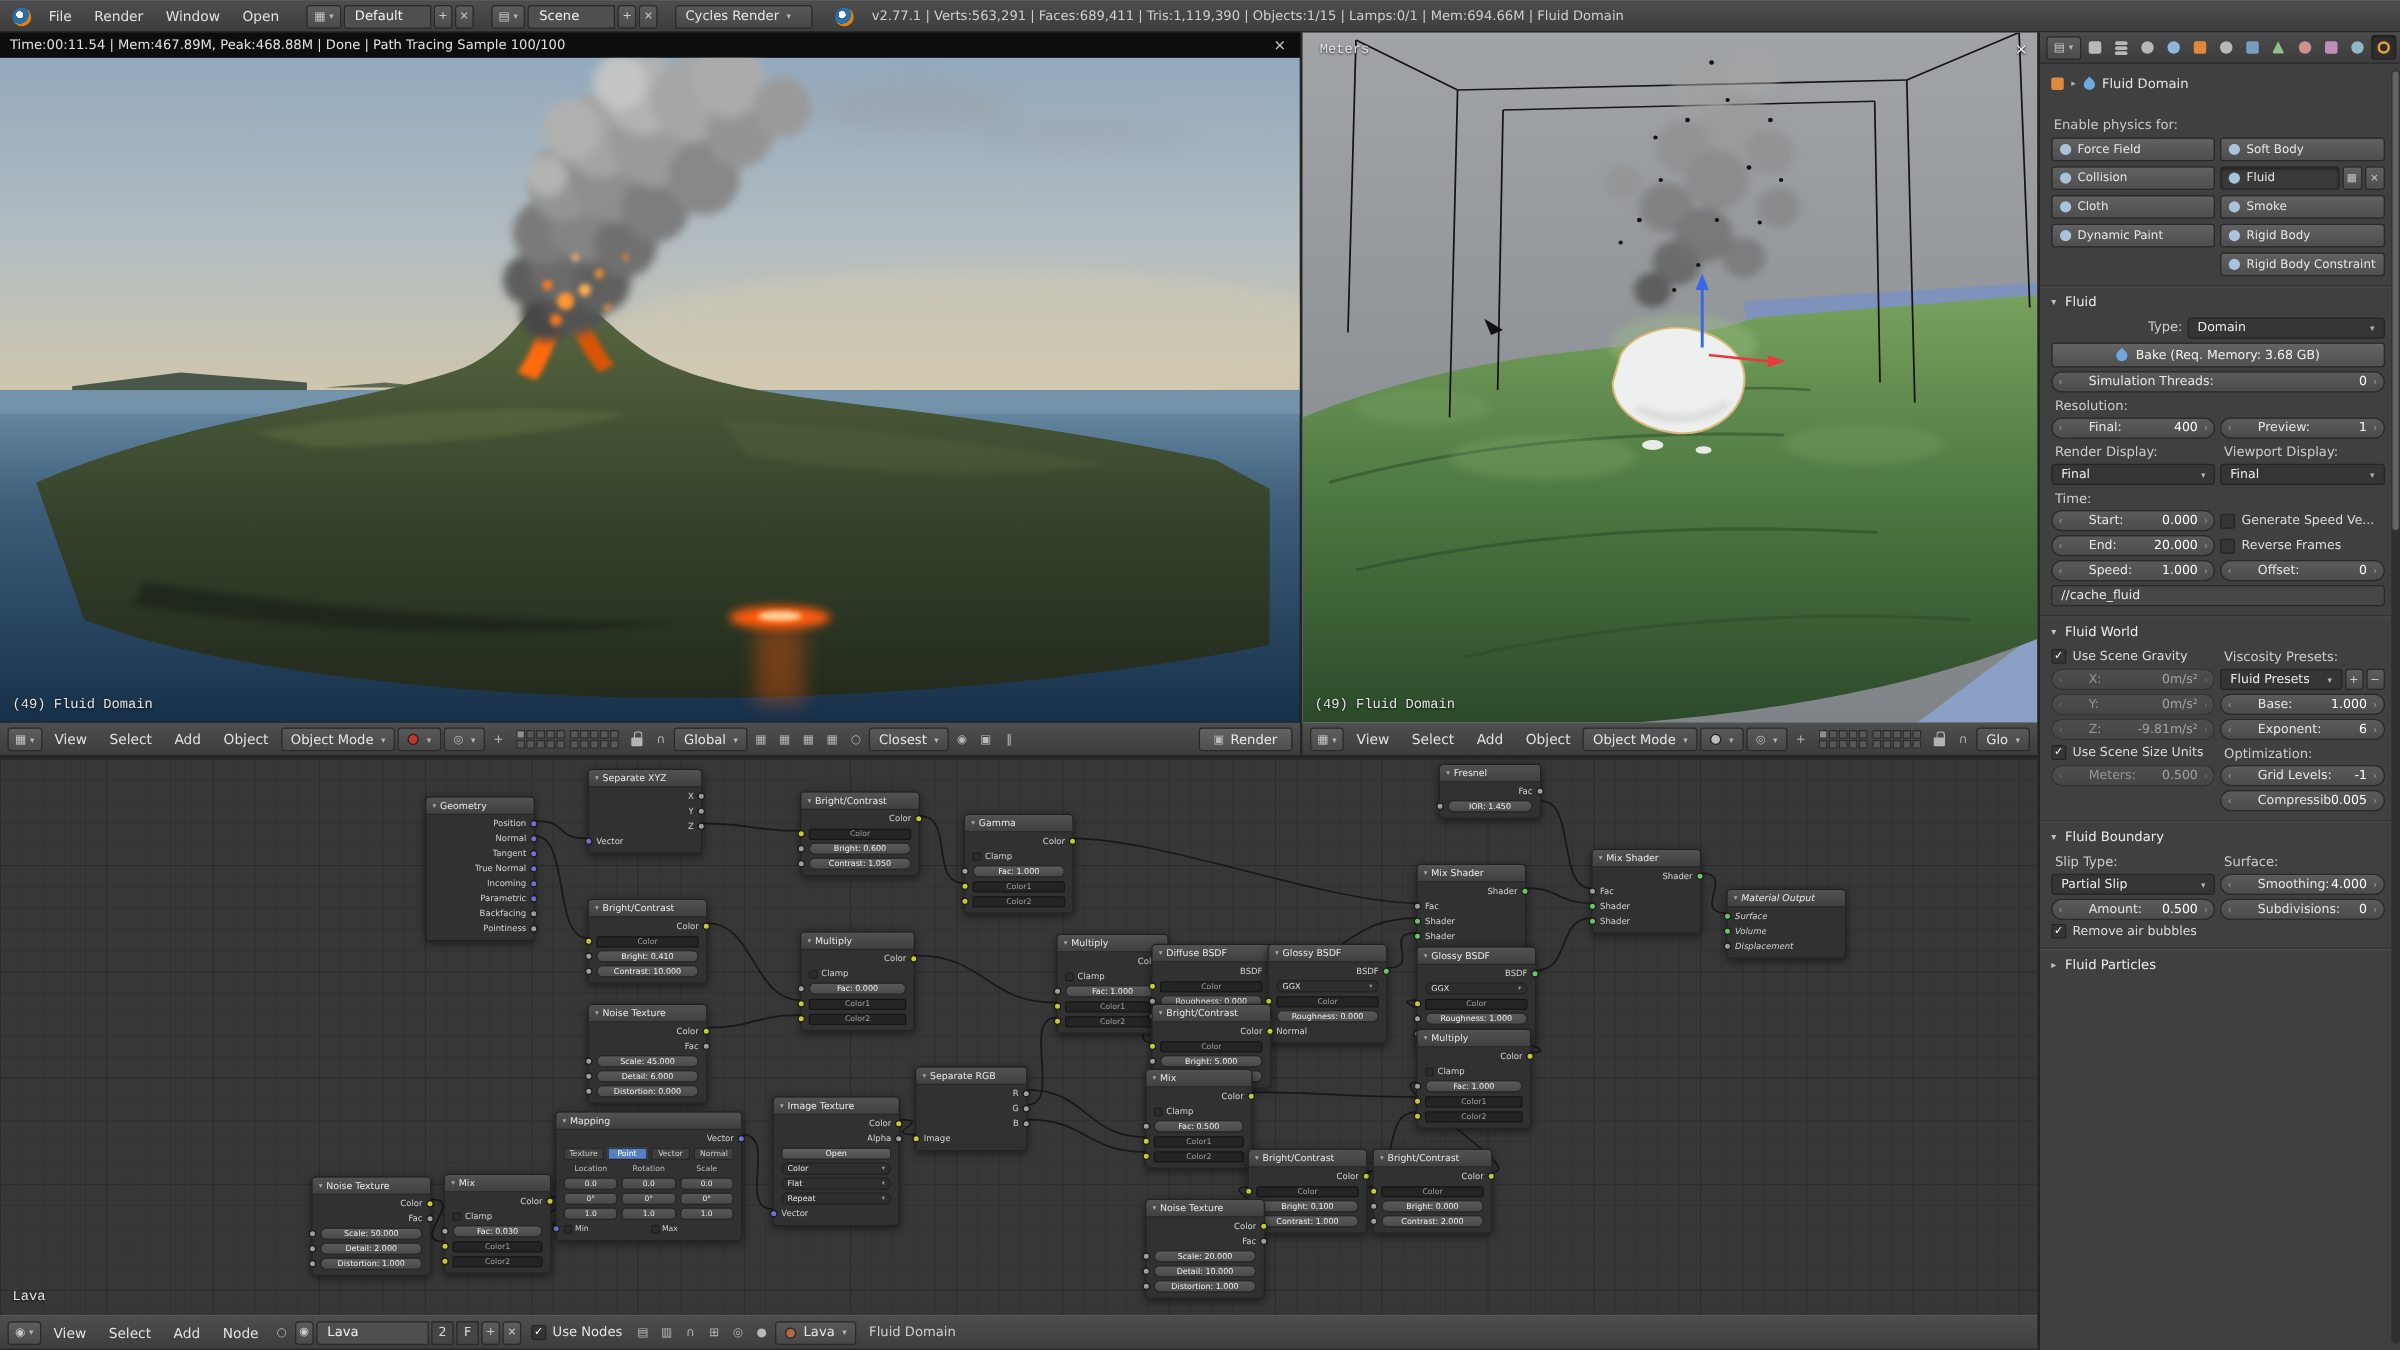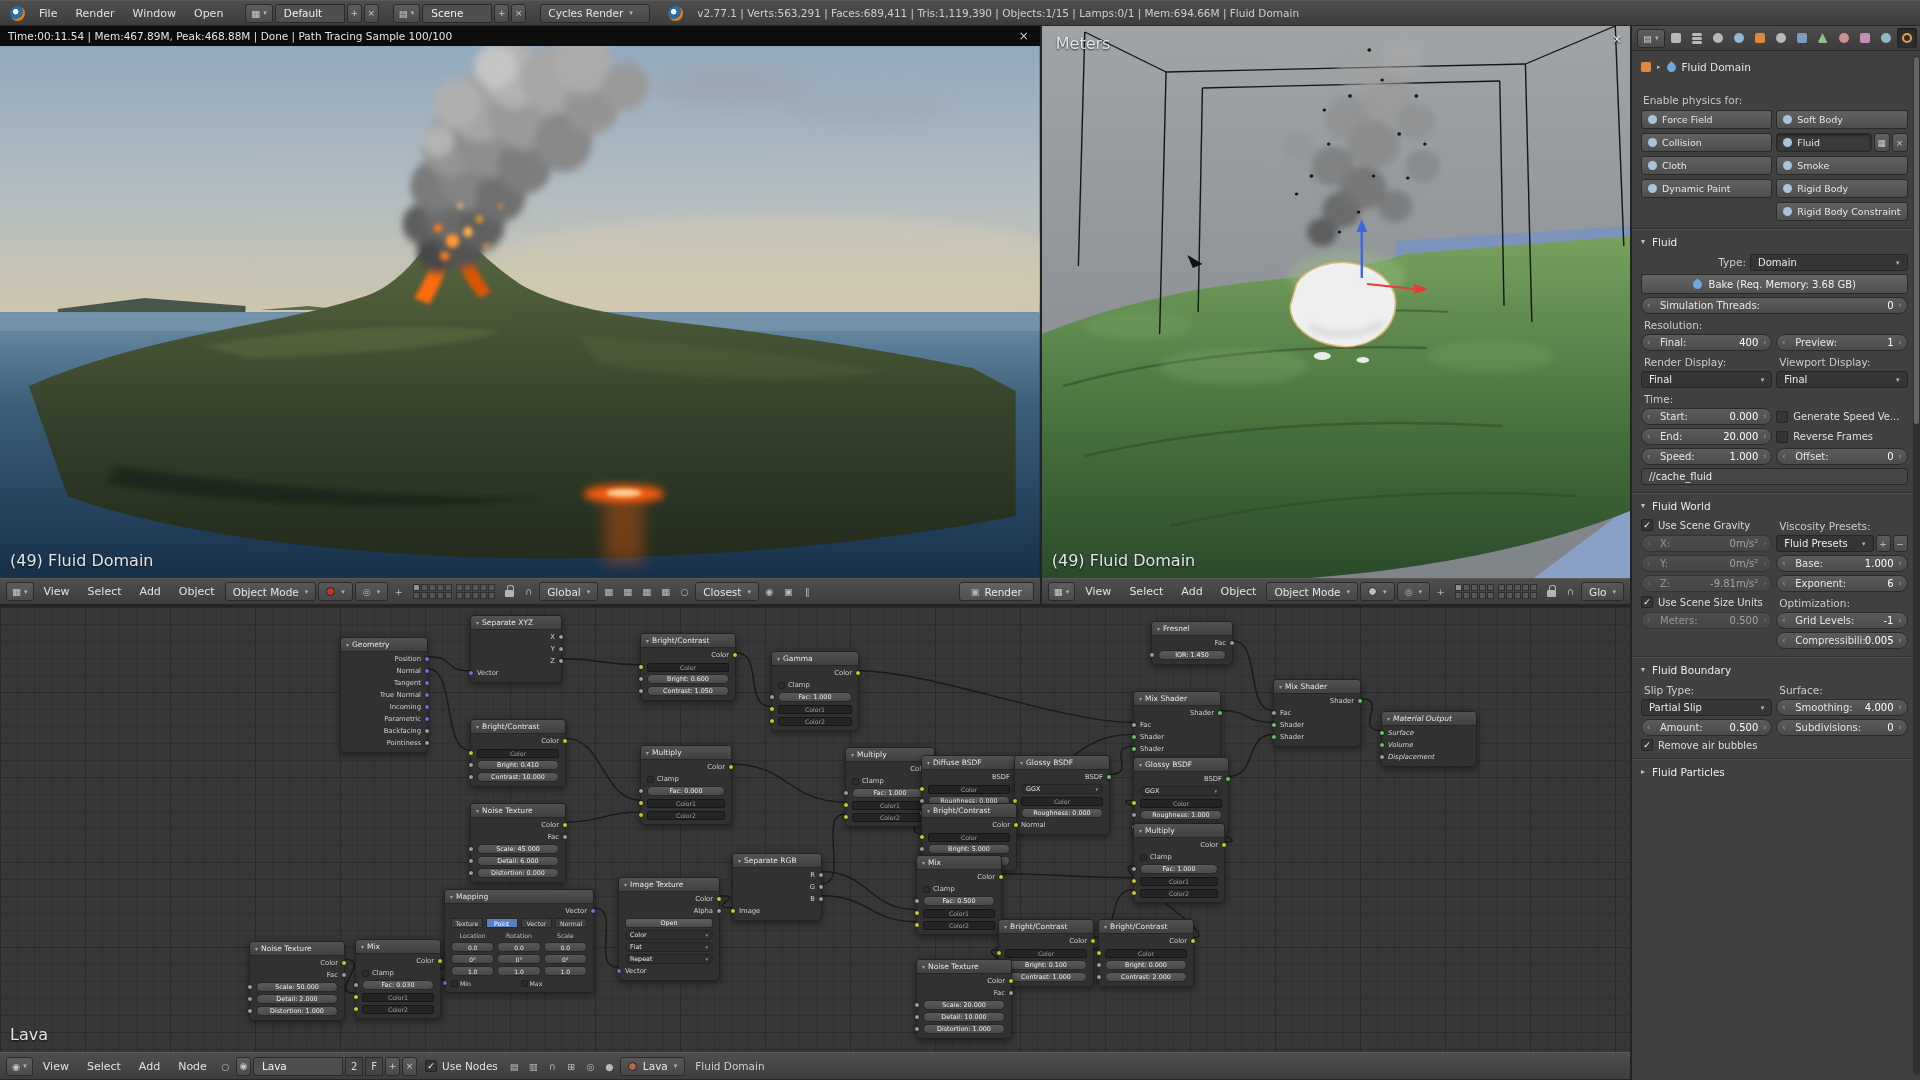--- a/index.html
+++ b/index.html
@@ -53,21 +53,21 @@
   #render-scene{flex:1;position:relative;overflow:hidden;background:#111;}
   #solid-vp{flex:1;display:flex;flex-direction:column;}
   #solid-scene{flex:1;position:relative;overflow:hidden;background:#888;}
   .vphdr{height:27px;}
   #node-ed{flex:1;position:relative;border-top:2px solid #242424;}
   #node-canvas{position:absolute;left:0;right:0;top:0;bottom:28px;background:#373737;overflow:hidden;
      background-image:linear-gradient(rgba(0,0,0,.12) 1px,transparent 1px),linear-gradient(90deg,rgba(0,0,0,.12) 1px,transparent 1px),
                       linear-gradient(rgba(0,0,0,.10) 1px,transparent 1px),linear-gradient(90deg,rgba(0,0,0,.10) 1px,transparent 1px);
      background-size:85px 85px,85px 85px,17px 17px,17px 17px;}
   #node-hdr{position:absolute;left:0;right:0;bottom:0;height:28px;}
-  .vplabel{position:absolute;left:10px;bottom:8px;font-size:16px;color:#e4e4e4;text-shadow:0 1px 2px rgba(0,0,0,.8);}
+  .vplabel{position:absolute;left:10px;bottom:8px;font-size:11px;color:#e4e4e4;text-shadow:0 1px 2px rgba(0,0,0,.8);font-family:Liberation Mono, monospace;}
   .vplabel.tl{bottom:auto;top:8px;left:14px;}
   .absx{position:absolute;top:6px;right:8px;color:#eee;font-size:12px;text-shadow:0 1px 2px #000;}
   svg.scene{position:absolute;inset:0;width:100%;height:100%;}
   
   #props{flex:1;background:#404040;border-left:2px solid #242424;display:flex;flex-direction:column;position:relative;}
   #ptabs{height:25px;display:flex;align-items:center;gap:1px;padding:0 5px;
      background:linear-gradient(#4c4c4c,#3c3c3c);border-bottom:1px solid #292929;}
   .ptab{width:20px;height:20px;display:flex;align-items:center;justify-content:center;border-radius:3px;}
   .ptab.act{background:#2e2e2e;box-shadow:inset 0 1px 3px rgba(0,0,0,.6);}
   .pticon{width:10px;height:10px;border-radius:2px;display:inline-block;}
@@ -88,21 +88,21 @@
   .picn{width:9px;height:9px;border-radius:50%;background:#a9c3dd;flex:none;}
   .psep{height:1px;background:#323232;box-shadow:0 1px 0 #4d4d4d;margin:7px -14px 3px -9px;}
   .psec-h{height:19px;display:flex;align-items:center;gap:7px;font-size:10.5px;color:#ececec;}
   .tri2{font-size:8px;color:#c2c2c2;}
   .prow{display:flex;gap:4px;margin:3px 0;}
   .pcell{display:flex;min-width:0;}
   .plbl{flex:1;color:#cdcdcd;font-size:10.5px;padding:2px 0 0 3px;white-space:nowrap;overflow:hidden;}
   .pnum{flex:1;height:17px;display:flex;align-items:center;padding:0 2px;border-radius:9px;
      background:linear-gradient(#5b5b5b,#4b4b4b);border:1px solid #2a2a2a;min-width:0;}
   .pnum .ar{width:9px;text-align:center;font-size:8px;color:#a5a5a5;flex:none;}
-  .pnum .pl{font-size:10px;color:#e6e6e6;margin-left:7px;white-space:nowrap;overflow:hidden;}
+  .pnum .pl{font-size:10px;color:#e6e6e6;margin-left:18px;white-space:nowrap;overflow:hidden;}
   .pnum .pv{margin-left:auto;font-size:10px;color:#fff;margin-right:2px;white-space:nowrap;}
   .pnum.dis{opacity:.5;}
   .pmnu{flex:1;height:17px;display:flex;align-items:center;justify-content:space-between;padding:0 7px;border-radius:3px;
      background:#353535;border:1px solid #252525;font-size:10px;color:#ececec;min-width:0;white-space:nowrap;}
   .pmini{width:15px;height:17px;display:flex;align-items:center;justify-content:center;font-size:9px;color:#ccc;
      background:linear-gradient(#5d5d5d,#4b4b4b);border:1px solid #2a2a2a;border-radius:3px;flex:none;margin-left:2px;}
   .pbtn{flex:1;height:20px;display:flex;align-items:center;justify-content:center;gap:7px;border-radius:3px;
      background:linear-gradient(#646464,#505050);border:1px solid #292929;font-size:10px;color:#f0f0f0;}
   .ptxt{flex:1;height:17px;display:flex;align-items:center;padding:0 7px;border-radius:3px;
      background:#464646;border:1px solid #282828;font-size:10px;color:#e9e9e9;}
@@ -825,21 +825,21 @@
                 <div class="nr">
                   <span class="sock l" style="background: rgb(158, 158, 158);"></span>
                   <span class="nf">Bright: 5.000</span>
                 </div>
                 <div class="nr">
                   <span class="sock l" style="background: rgb(158, 158, 158);"></span>
                   <span class="nf">Contrast: 10.000</span>
                 </div>
               </div>
             </div>
-            <div class="node" style="left: 1151px; top: 14px; width: 82px;">
+            <div class="node" style="left: 1151px; top: 4px; width: 82px;">
               <div class="nh">
                 <span class="tri">▾</span>
                 <span>Fresnel</span>
               </div>
               <div class="nbody">
                 <div class="nr out">
                   <span class="nlab">Fac</span>
                   <span class="sock r" style="background: rgb(158, 158, 158);"></span>
                 </div>
                 <div class="nr">

